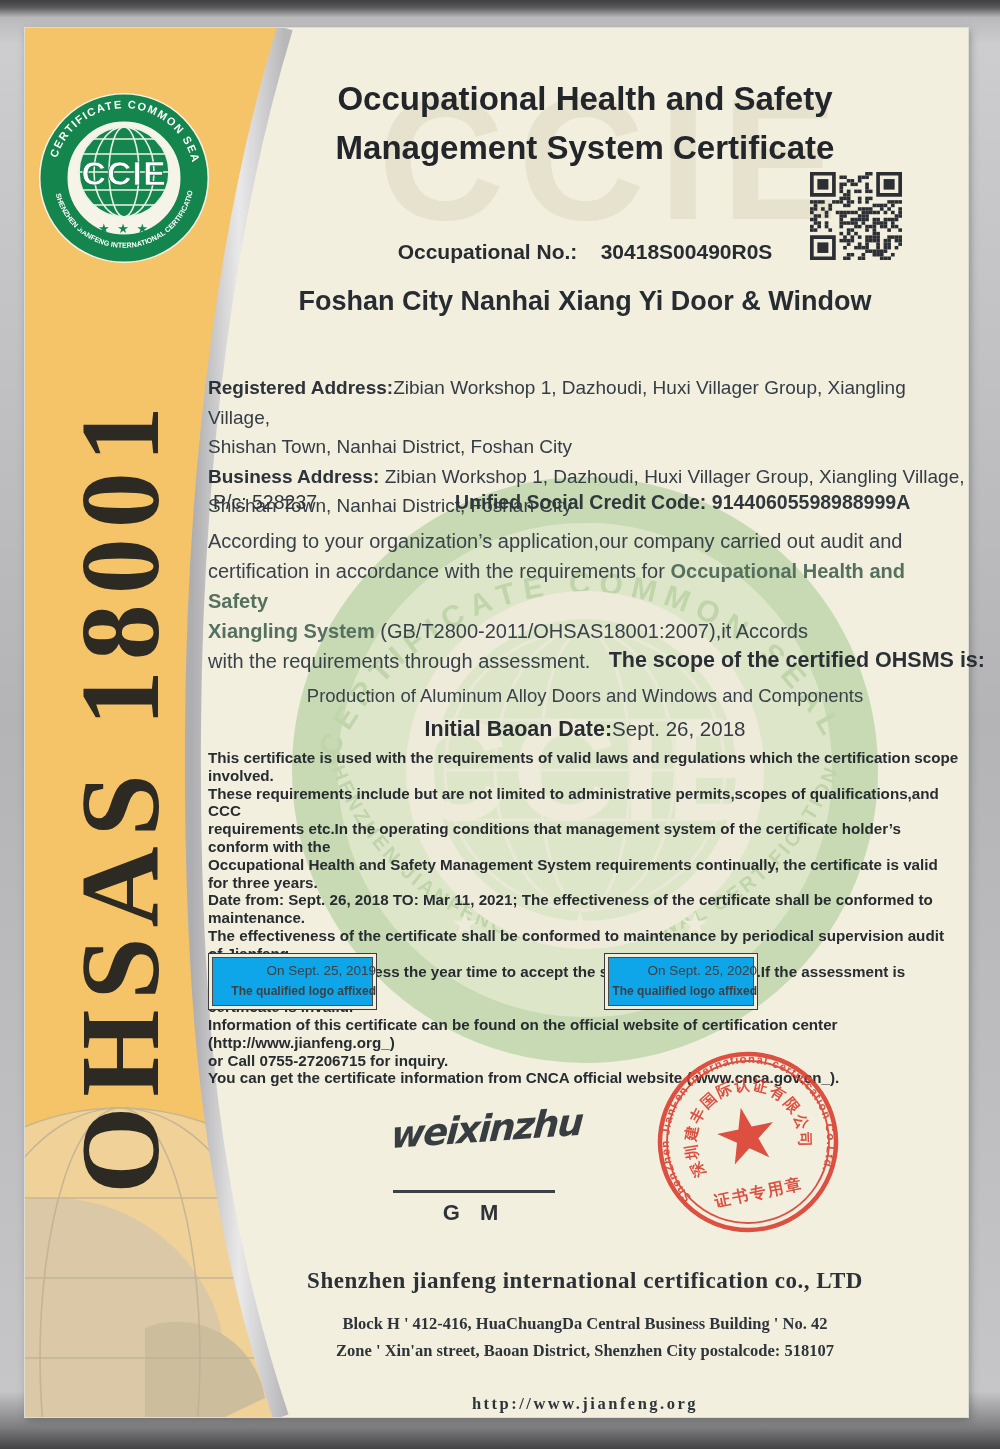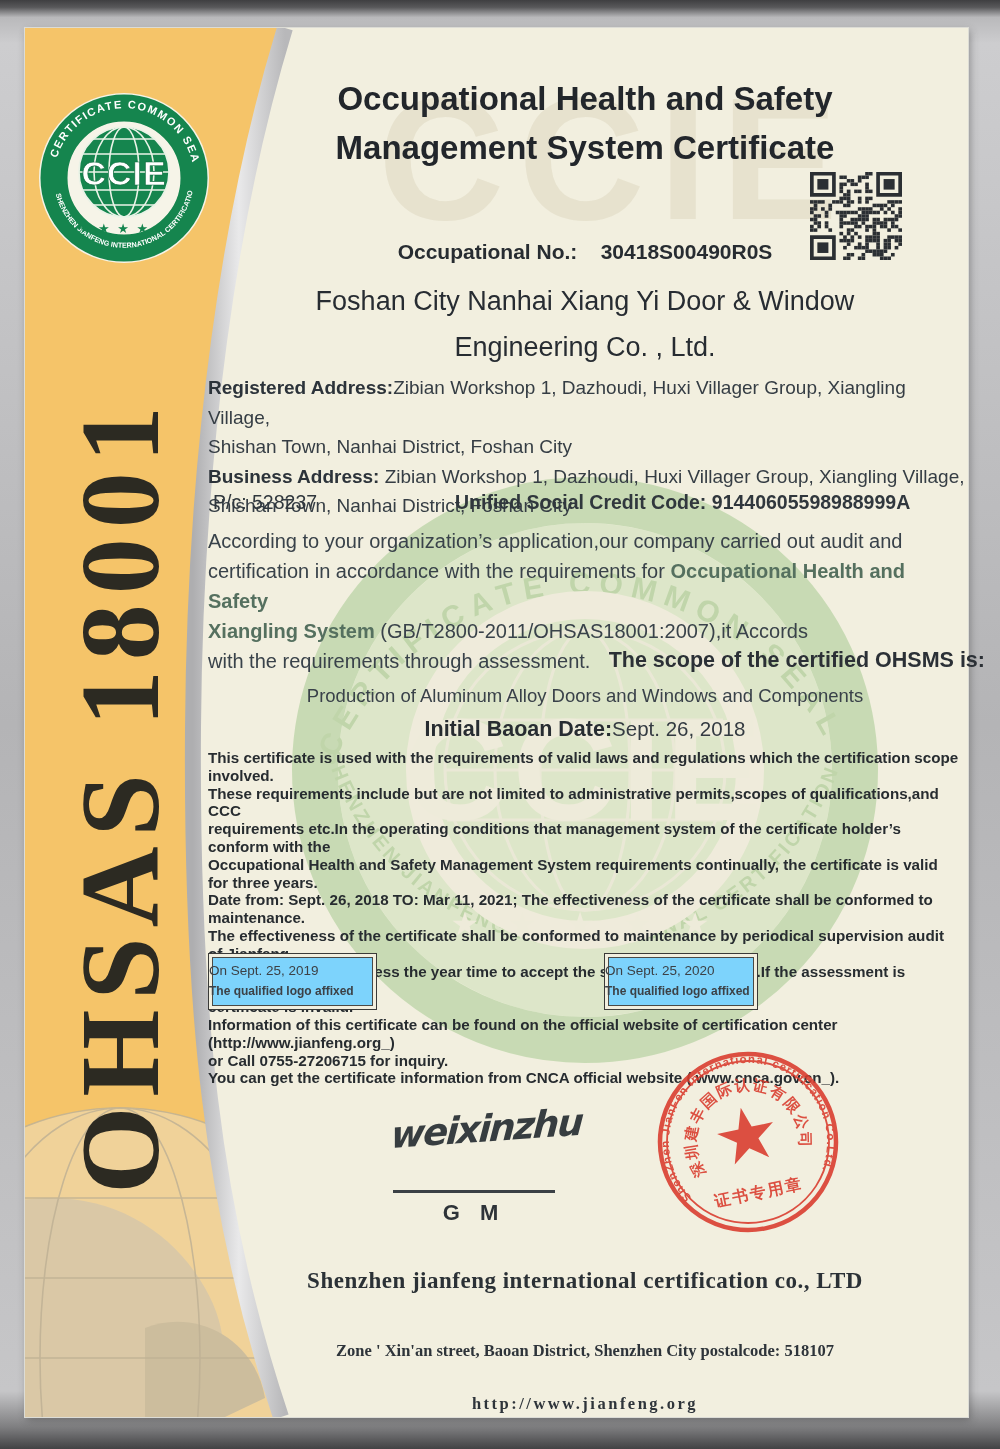--- a/index.html
+++ b/index.html
@@ -15,36 +15,36 @@
             font-size:175px;font-weight:bold;letter-spacing:14px;color:rgba(212,206,180,.38);font-family:"Liberation Sans",sans-serif;}
   .ccie-logo{position:absolute;left:13px;top:64px;z-index:3;}
   .ohsas{position:absolute;left:-385px;top:702px;width:960px;height:130px;z-index:2;
          transform:rotate(-90deg);text-align:center;font-family:"Liberation Serif","DejaVu Serif",serif;
          font-weight:bold;font-size:112px;letter-spacing:10px;color:#2c2a22;line-height:130px;}
   
   .content{position:absolute;left:0;top:0;width:100%;height:100%;z-index:5;}
   .center-col{position:absolute;left:160px;width:800px;text-align:center;color:#24292e;}
   .title{top:46px;font-size:33px;font-weight:bold;line-height:49px;color:#22262b;}
   .certno{top:212px;font-size:21px;font-weight:600;color:#272c31;}
-  .company{top:250px;font-size:27px;font-weight:normal;line-height:46px;color:#272c32;}
+  .company{top:250px;font-size:27px;font-weight:bold;line-height:46px;color:#272c32;}
   .addr{position:absolute;left:183px;top:345px;width:758px;font-size:19px;line-height:29.5px;color:#353d44;}
   .addr b{color:#2c333a;}
   .pcrow{position:absolute;left:188px;top:463px;width:753px;font-size:19.5px;color:#30373d;}
   .uscc{position:absolute;left:242px;top:0;font-weight:700;}
   .para{position:absolute;left:183px;top:498px;width:760px;font-size:20px;line-height:30px;color:#39424a;}
   .para .grn{color:#55705f;font-weight:600;}
   .scopehead{top:620px;font-size:21.5px;font-weight:600;color:#2b3036;text-align:right;}
   .scopeval{top:657px;font-size:18.5px;color:#394149;}
   .issued{top:689px;font-size:20.5px;color:#343b42;}
   .issued b{font-size:21.5px;color:#272c31;}
   .fine{position:absolute;left:183px;top:721px;width:752px;font-size:15.2px;line-height:17.8px;
         font-weight:600;color:#272c30;}
   .fine .xb{font-weight:800;}
   .stampbox{position:absolute;top:925px;height:55px;border:1.6px solid #3a3a38;box-shadow:inset 0 0 0 3px #f2efdf, inset 0 0 0 4px #4a4a46;
-            background:#7dd3fc;text-align:left;color:#3c4146;}
+            background:#0ea5e9;text-align:right;color:#3c4146;}
   .stampbox .d1{margin-top:9px;font-size:13.5px;}
   .stampbox .d2{margin-top:6px;font-size:12px;font-weight:700;}
   .box1{left:183px;width:167px;}
   .box2{left:579px;width:152px;}
   .handwriting{position:absolute;left:366px;top:1080px;width:170px;text-align:center;z-index:6;
                font-family:"DejaVu Sans",sans-serif;font-style:italic;font-weight:bold;font-size:37px;
                color:#373d40;transform:rotate(-4deg) skewX(-8deg);letter-spacing:-2px;}
   .sigline{position:absolute;left:368px;top:1162px;width:162px;height:3px;background:#3b4045;}
   .sigrole{position:absolute;left:368px;top:1172px;width:162px;text-align:center;
            font-size:22px;font-weight:bold;letter-spacing:7px;color:#2e3338;}
@@ -362,21 +362,20 @@
         </svg>
     </div>
 
     <div class="center-col certno">
       <span>Occupational No.:</span>&nbsp;&nbsp;&nbsp;
       <span>30418S00490R0S</span>
     </div>
 
     <div class="center-col company">
       <div>Foshan City Nanhai Xiang Yi Door &amp; Window</div>
-      <div>Engineering Co. , Ltd.</div>
     </div>
 
     <div class="addr">
       <div><b>Registered Address:</b><span>Zibian Workshop 1, Dazhoudi, Huxi Villager Group, Xiangling Village,</span></div>
       <div>Shishan Town, Nanhai District, Foshan City</div>
       <div><b>Business Address:</b><span>  Zibian Workshop 1, Dazhoudi, Huxi Villager Group, Xiangling Village,</span></div>
       <div>Shishan Town, Nanhai District, Foshan City</div>
     </div>
 
     <div class="pcrow">
@@ -436,17 +435,18 @@
         <circle cx="95" cy="95" r="88" fill="none" stroke="#d93a2c" stroke-width="4.5"></circle>
         <circle cx="95" cy="95" r="81" fill="none" stroke="#d93a2c" stroke-width="1.8"></circle>
         <text font-size="11.5" font-weight="bold" letter-spacing="1"><textPath href="#sealen" startOffset="1%">ShenZhen JianFen International certification Co.Ltd.</textPath></text>
         <text font-size="15" font-weight="bold" letter-spacing="2"><textPath href="#sealcn" startOffset="4%">深圳建丰国际认证有限公司</textPath></text>
         <polygon transform="translate(95,90)" points="0,-30 6.76,-9.3 28.53,-9.27 10.94,3.55 17.63,24.27 0,11.5 -17.63,24.27 -10.94,3.55 -28.53,-9.27 -6.76,-9.3"></polygon>
         <text x="95" y="152" text-anchor="middle" font-size="16" font-weight="bold" letter-spacing="2">证书专用章</text>
       </g>
     </svg>
 
     <div class="center-col footer-co">Shenzhen jianfeng international certification co., LTD</div>
+    <div class="center-col faddr faddr1">Block H ' 412-416, HuaChuangDa Central Business Building '  No. 42</div>
     <div class="center-col faddr faddr2">Zone '  Xin'an street, Baoan District, Shenzhen City  postalcode:  518107</div>
     <div class="center-col faddr furl">http://www.jianfeng.org</div>
 
   </div>
 </div>
 
 </body></html>

